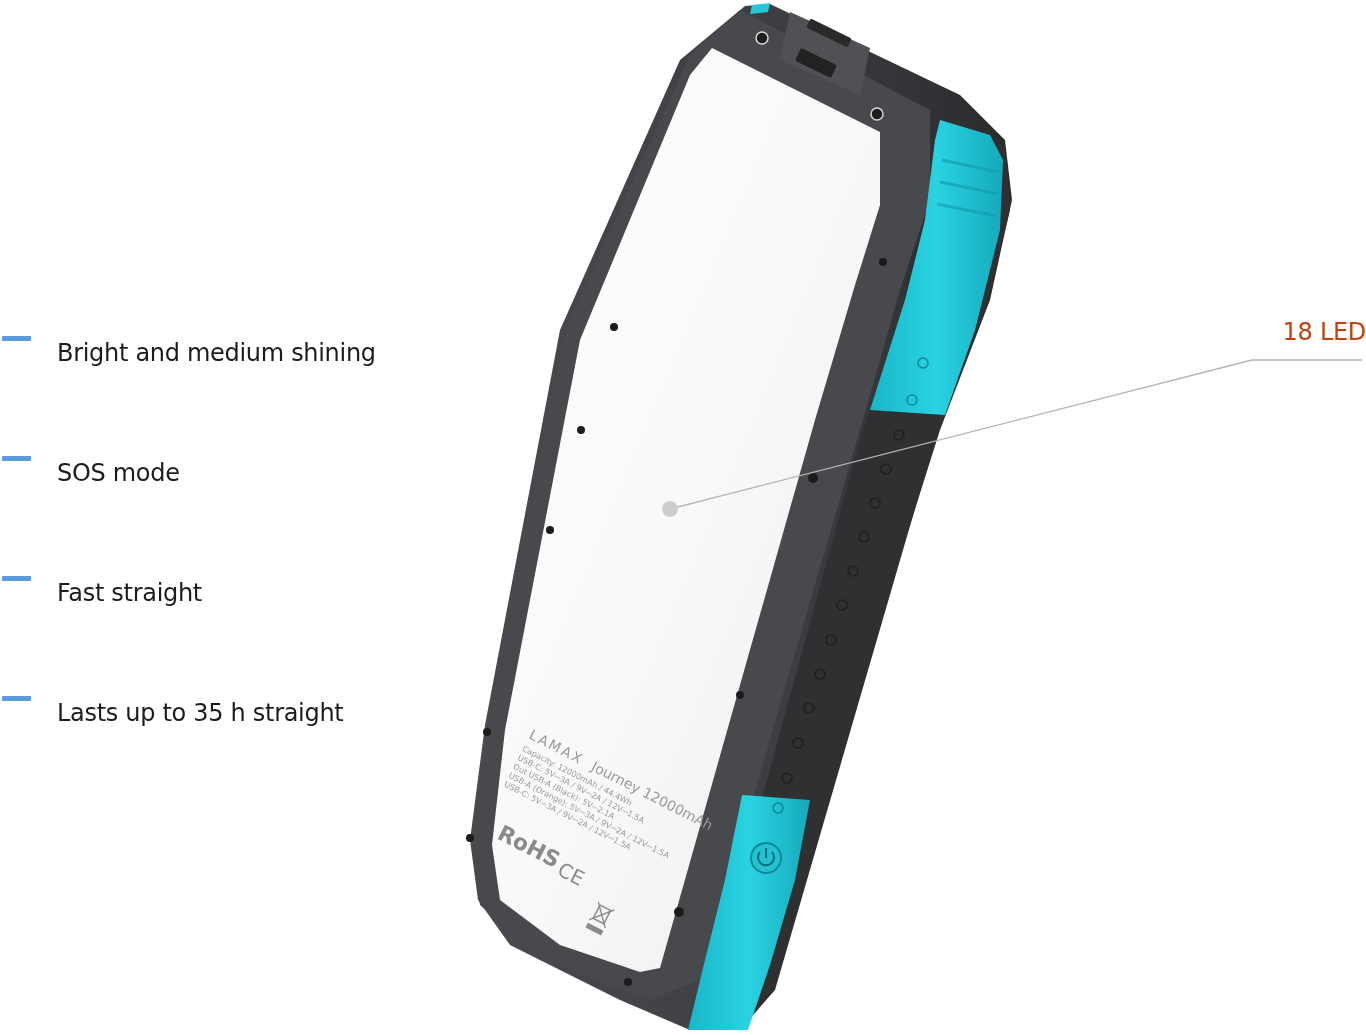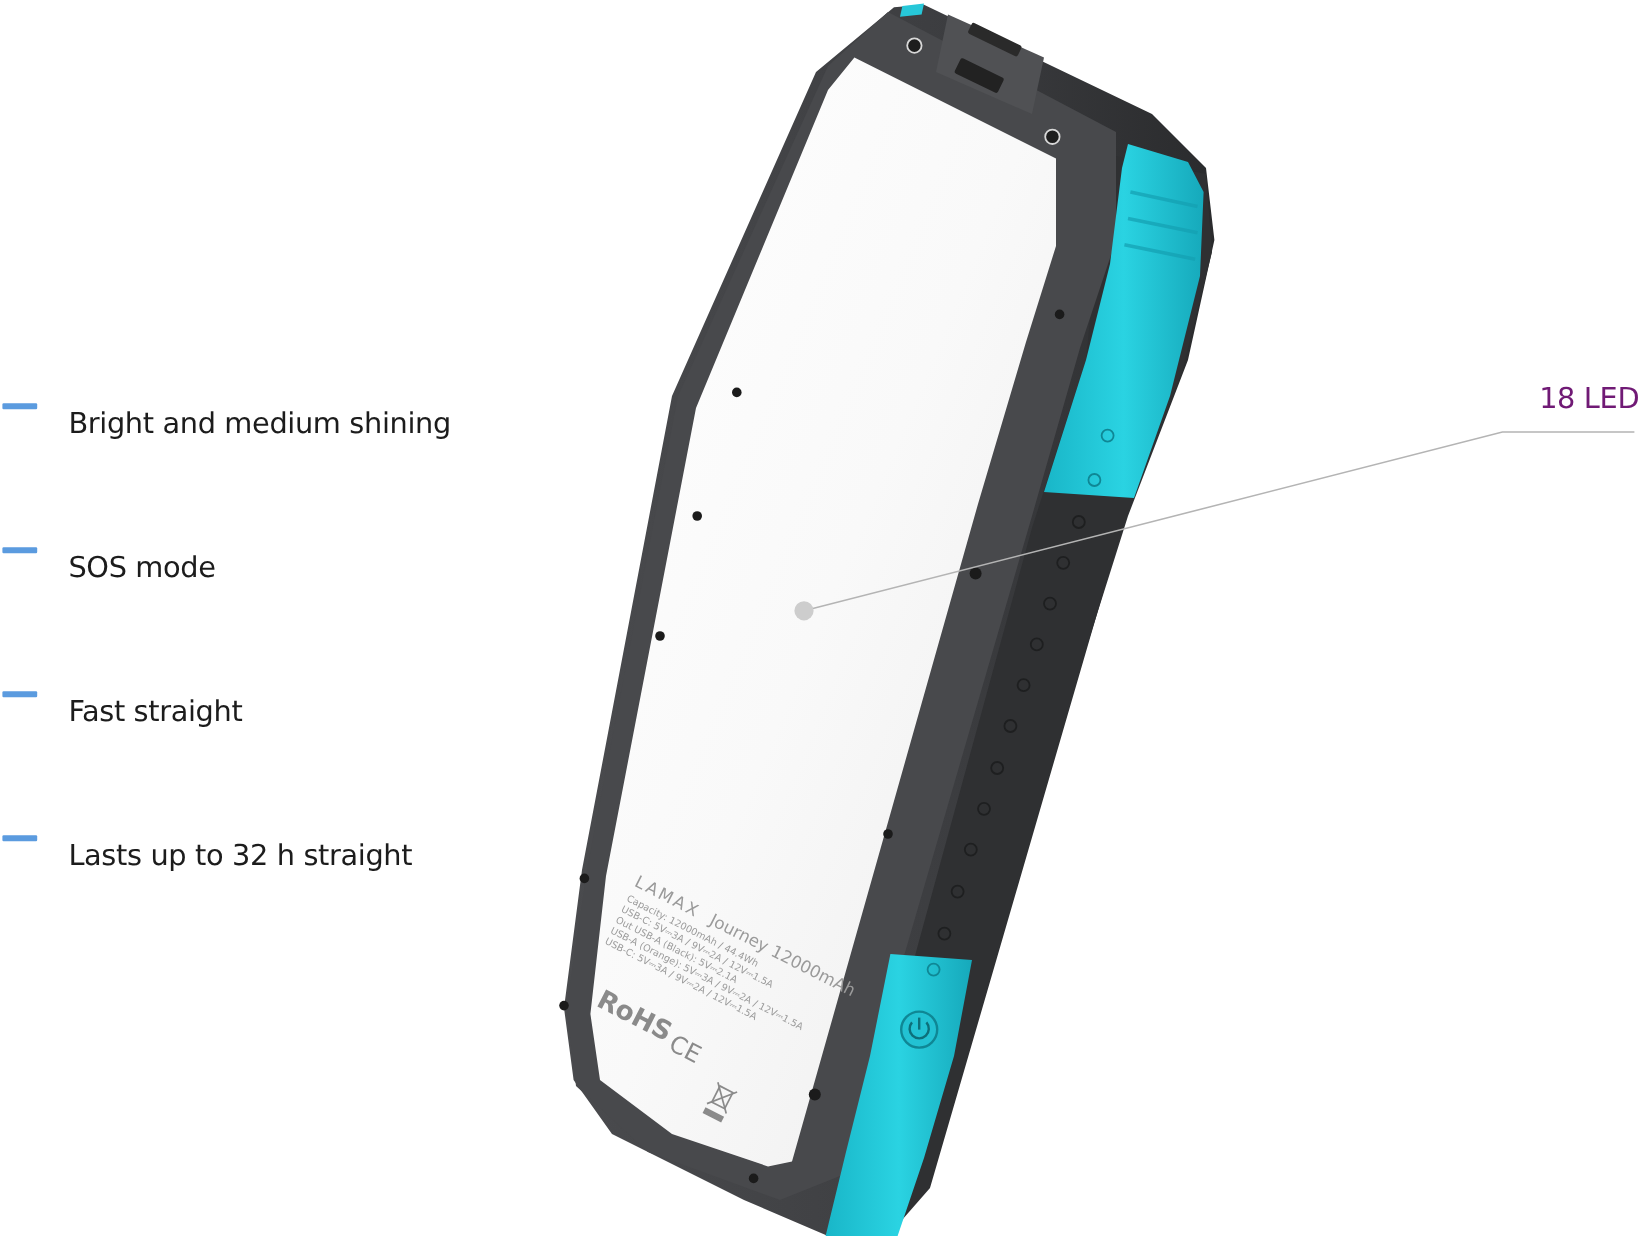--- a/index.html
+++ b/index.html
@@ -5,21 +5,21 @@
     html, body { margin: 0; padding: 0; background: #ffffff; }
     body { width: 1366px; height: 1035px; position: relative; overflow: hidden;
            font-family: "DejaVu Sans", "Liberation Sans", sans-serif; color: #1e1e1e; }
     .features { position: absolute; left: 0; top: 0; }
     .feature { position: absolute; left: 0; height: 40px; display: flex; align-items: center; }
     .feature .dash { position: absolute; left: 2px; top: 17px; width: 29px; height: 5px;
                      background: #5b9bdf; border-radius: 1px; }
     .feature .label { position: absolute; left: 57px; top: 20px; white-space: nowrap;
                       font-size: 24px; letter-spacing: -0.3px; color: #1c1c1c; }
     .callout { position: absolute; left: 1250px; top: 318px; width: 116px; text-align: right; }
-    .callout .label { font-size: 24px; color: #701a75; letter-spacing: -0.3px; white-space: nowrap; text-align: right; }
+    .callout .label { font-size: 24px; color: #c2410c; letter-spacing: -0.3px; white-space: nowrap; text-align: right; }
     svg.device { position: absolute; left: 0; top: 0; }
     .print { font-family: "DejaVu Sans", sans-serif; fill: #9a9a9a; }
   </style>
 </head>
 <body>
 
 <svg class="device" width="1366" height="1035" viewBox="0 0 1366 1035" xmlns="http://www.w3.org/2000/svg">
   <defs>
     <linearGradient id="gDark" x1="0" y1="0" x2="1" y2="0">
       <stop offset="0" stop-color="#4a4b4e"></stop>
@@ -141,19 +141,19 @@
   <div class="feature" style="top:439px;">
     <span class="dash"></span>
     <span class="label">SOS mode</span>
   </div>
   <div class="feature" style="top:559px;">
     <span class="dash"></span>
     <span class="label">Fast straight</span>
   </div>
   <div class="feature" style="top:679px;">
     <span class="dash"></span>
-    <span class="label">Lasts up to 32 h straight</span>
+    <span class="label">Lasts up to 35 h straight</span>
   </div>
 </div>
 
 <div class="callout">
   <span class="label">18 LED</span>
 </div>
 
 </body></html>

